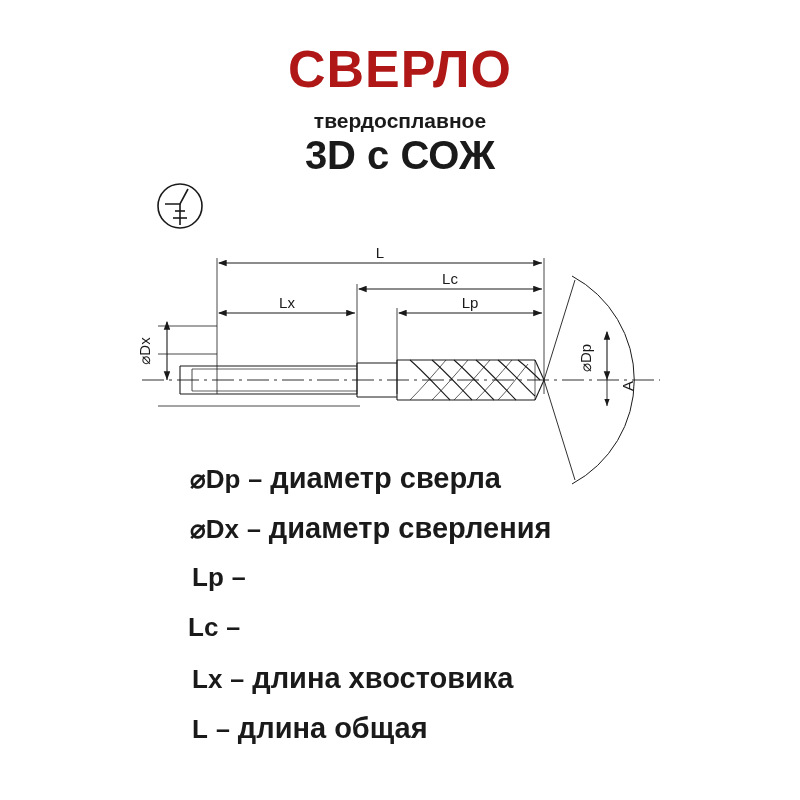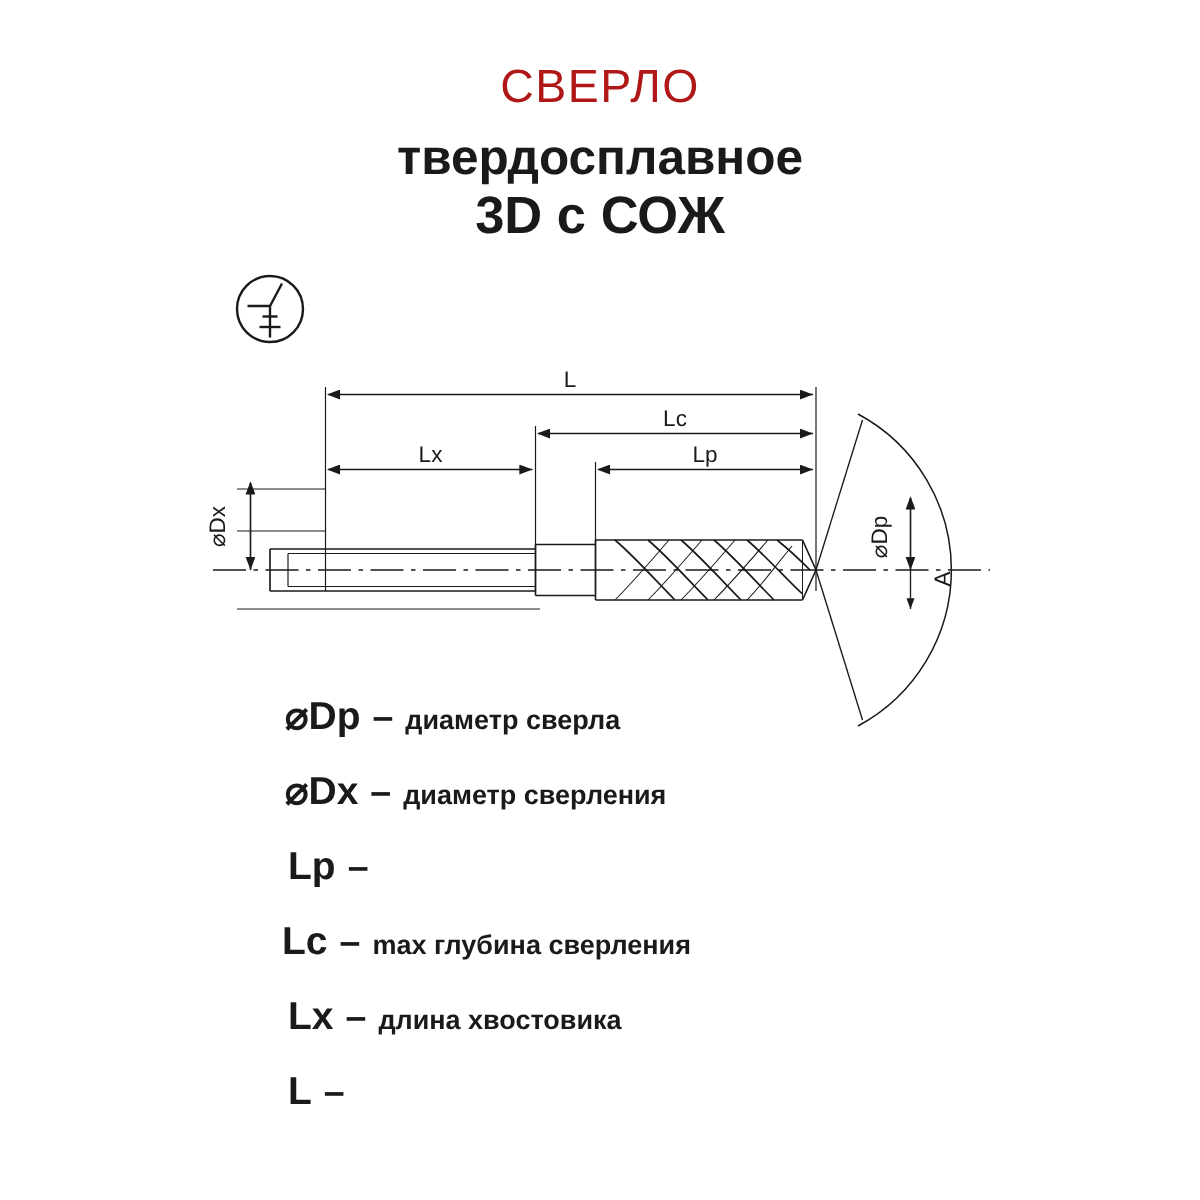--- a/index.html
+++ b/index.html
@@ -23,36 +23,36 @@
 
   
   .title-block {
     position: absolute;
     left: 0;
     top: 42px;
     width: 800px;
     text-align: center;
   }
   .main-title {
-    font-size: 31px;
-    font-weight: normal;
+    font-size: 52px;
+    font-weight: bold;
     letter-spacing: 1px;
     color: #b01818;
     line-height: 1.06;
     margin: 0;
   }
   .sub-title-1 {
-    font-size: 33px;
+    font-size: 21px;
     font-weight: bold;
     color: #1a1a1a;
     margin-top: 12px;
     line-height: 1.12;
   }
   .sub-title-2 {
-    font-size: 35px;
+    font-size: 40px;
     font-weight: bold;
     color: #1a1a1a;
     line-height: 1.12;
   }
 
   
   .finish-symbol {
     position: absolute;
     left: 152px;
     top: 178px;
@@ -86,21 +86,21 @@
     white-space: nowrap;
   }
   .legend-sym {
     font-size: 26px;
     font-weight: bold;
   }
   .legend-dash {
     padding: 0 8px;
   }
   .legend-text {
-    font-size: 18px;
+    font-size: 29px;
     font-weight: bold;
   }
   .r1 { padding-left: 40px; }
   .r2 { padding-left: 40px; }
   .r3 { padding-left: 42px; }
   .r4 { padding-left: 38px; }
   .r5 { padding-left: 42px; }
   .r6 { padding-left: 42px; }
 </style>
 </head>
@@ -219,29 +219,29 @@
     </div>
 
     <div class="legend-row r3">
       <span class="legend-sym">Lp</span>
       <span class="legend-dash">–</span>
     </div>
 
     <div class="legend-row r4">
       <span class="legend-sym">Lc</span>
       <span class="legend-dash">–</span>
-      <span class="legend-text">max глубина сверления</span>
     </div>
 
     <div class="legend-row r5">
       <span class="legend-sym">Lx</span>
       <span class="legend-dash">–</span>
       <span class="legend-text">длина хвостовика</span>
     </div>
 
     <div class="legend-row r6">
       <span class="legend-sym">L</span>
       <span class="legend-dash">–</span>
+      <span class="legend-text">длина общая</span>
     </div>
 
   </div>
 
 </div>
 
 </body></html>

